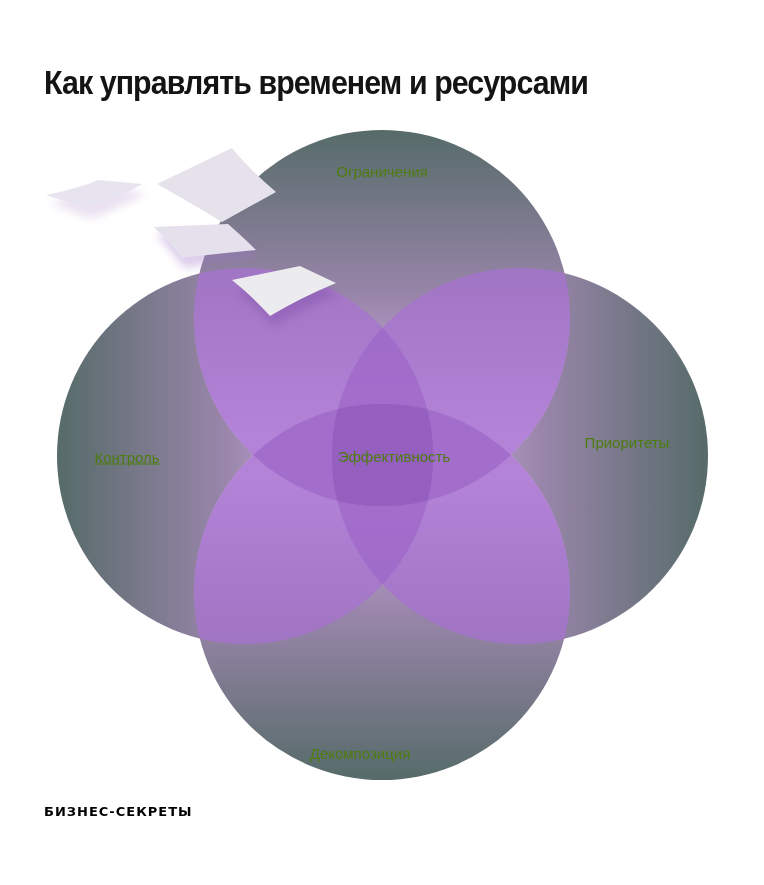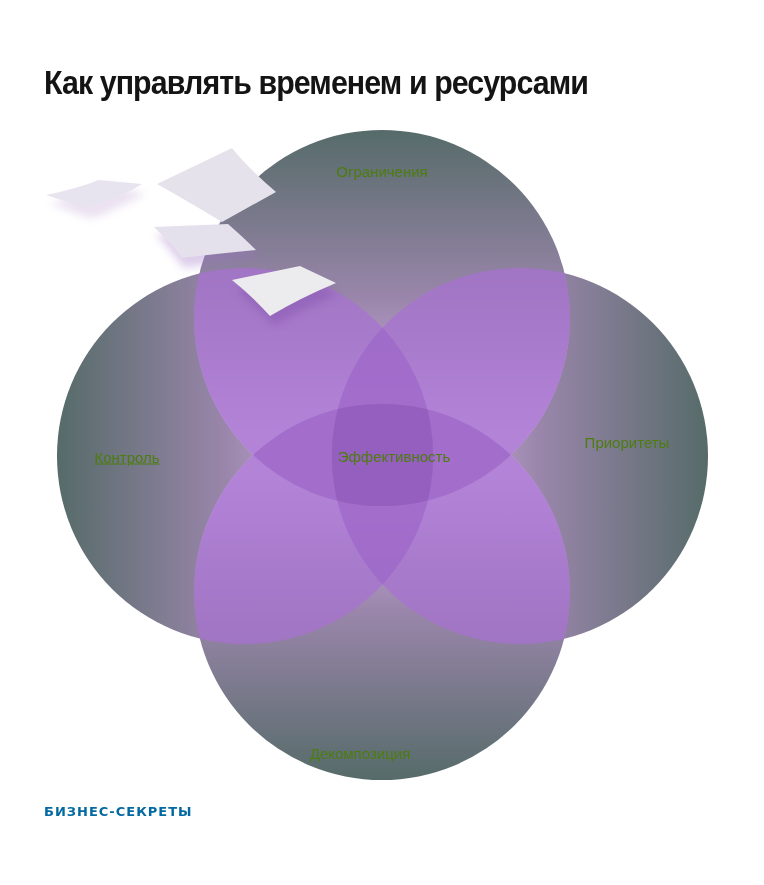--- a/index.html
+++ b/index.html
@@ -6,21 +6,21 @@
     body { width: 764px; height: 885px; position: relative; overflow: hidden; font-family: "Liberation Sans", sans-serif; }
     .title {
       position: absolute; left: 44px; top: 64px;
       font-family: "Liberation Sans", sans-serif; font-weight: 700;
       font-size: 33px; letter-spacing: -1px; color: #141414;
       transform: scaleX(0.92); transform-origin: left center; white-space: nowrap;
     }
     .brand {
       position: absolute; left: 44px; top: 804px;
       font-family: "DejaVu Sans", sans-serif; font-weight: 700;
-      font-size: 13px; letter-spacing: 1px; color: #0369a1; white-space: nowrap;
+      font-size: 13px; letter-spacing: 1px; color: #000000; white-space: nowrap;
     }
     svg.venn { position: absolute; left: 0; top: 0; }
     .lbl {
       position: absolute; color: #4d7c0f; font-size: 15px;
       font-family: "Liberation Sans", sans-serif; white-space: nowrap;
       transform: translate(-50%, -50%);
     }
   </style>
 </head>
 <body>

